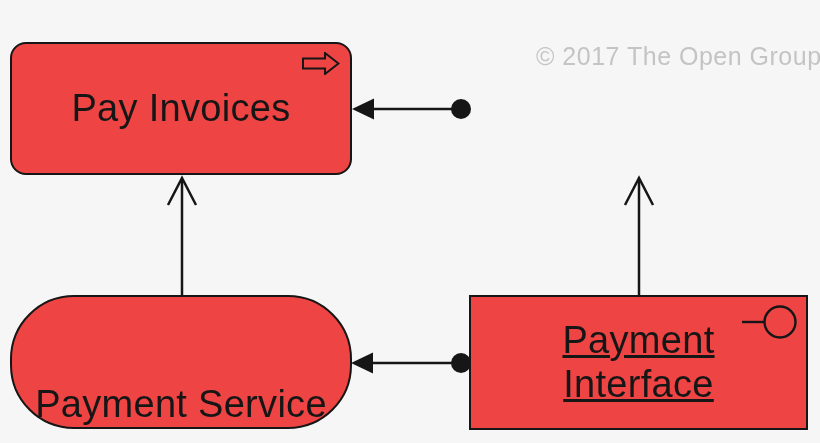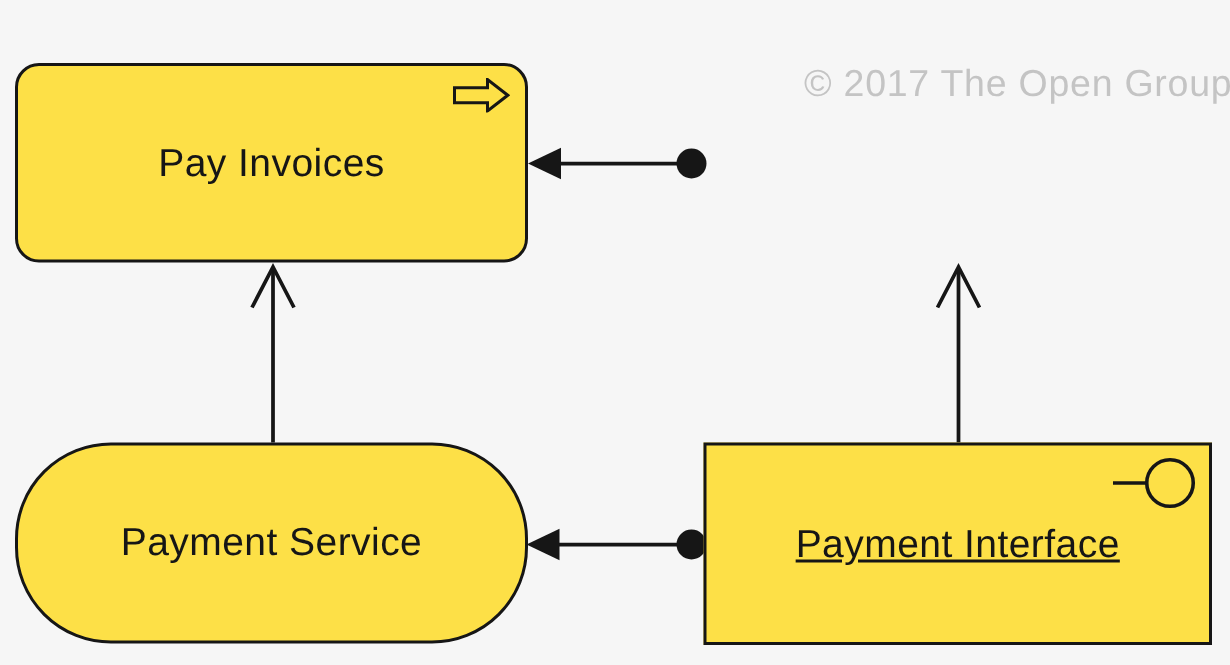--- a/index.html
+++ b/index.html
@@ -17,47 +17,48 @@
   }
   .rel-layer {
     position: absolute;
     left: 0; top: 0;
     width: 820px; height: 443px;
     z-index: 1;
   }
   .node {
     position: absolute;
     box-sizing: border-box;
-    background: #fde047;
+    background: #ef4444;
     border: 2.5px solid #161616;
     display: flex;
     align-items: center;
     justify-content: center;
     z-index: 2;
     color: #161616;
-    font-size: 26px;
+    font-size: 38px;
     line-height: 1.15;
   }
   .node .label {
     text-align: center;
     letter-spacing: 0.3px;
   }
   .node-pay-invoices {
     left: 10px; top: 42px;
     width: 342px; height: 133px;
     border-radius: 16px;
   }
   .node-customer {
     left: 469px; top: 42px;
     width: 339px; height: 134px;
   }
   .node-payment-service {
     left: 10px; top: 295px;
     width: 342px; height: 134px;
     border-radius: 64px;
+    align-items: flex-end;
   }
   .node-payment-interface {
     left: 469px; top: 295px;
     width: 339px; height: 135px; text-decoration: underline;
   }
   .node-payment-interface .label {
     width: 220px; 
   }
   .corner-icon {
     position: absolute;

